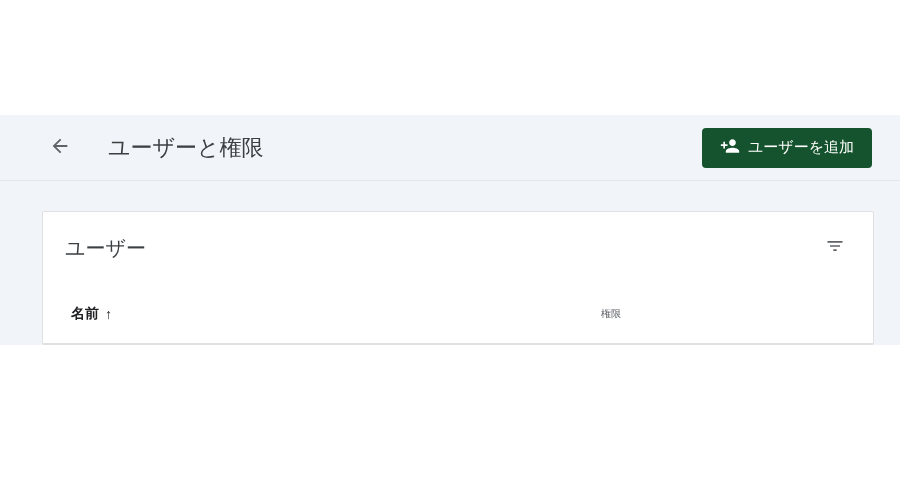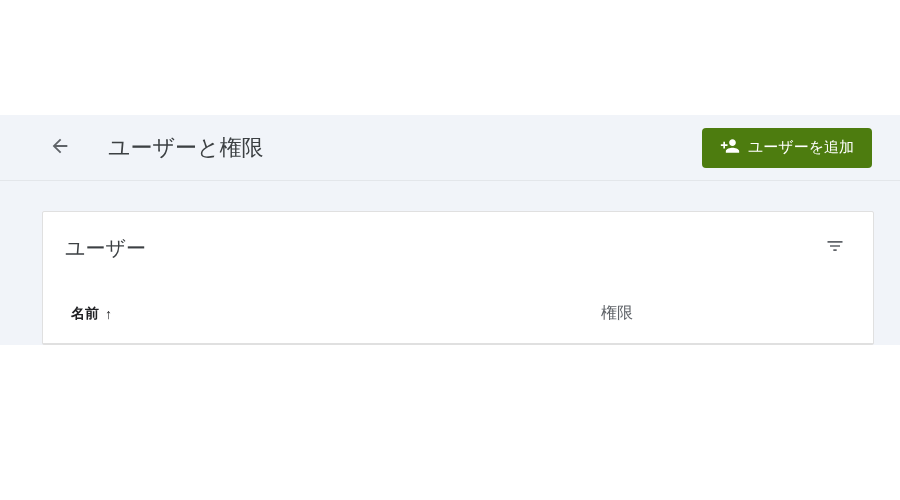--- a/index.html
+++ b/index.html
@@ -41,21 +41,21 @@
       width: 22px;
       height: 22px;
     }
     .header-title {
       font-size: 22px;
       color: #3c4043;
       font-weight: 400;
       flex: 1;
     }
     .add-user-button {
-      background: #4d7c0f;
+      background: #14532d;
       color: #ffffff;
       border: none;
       height: 40px;
       padding: 8px 18px;
       border-radius: 4px;
       font-size: 15px;
       font-weight: 500;
       display: flex;
       align-items: center;
       gap: 8px;
@@ -117,21 +117,21 @@
       font-size: 14px;
       color: #202124;
       font-weight: 700;
     }
     .sort-arrow {
       font-size: 14px;
       color: #202124;
       line-height: 1;
     }
     .col-permission {
-      font-size: 16px;
+      font-size: 10px;
       color: #5f6368;
       font-weight: 400;
       text-align: right;
     }
   </style>
 </head>
 <body>
 
 <div class="whitespace-top"></div>
 

